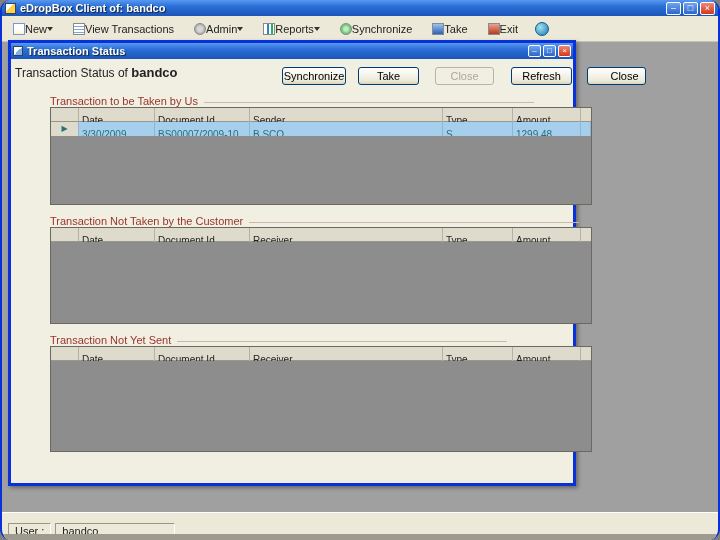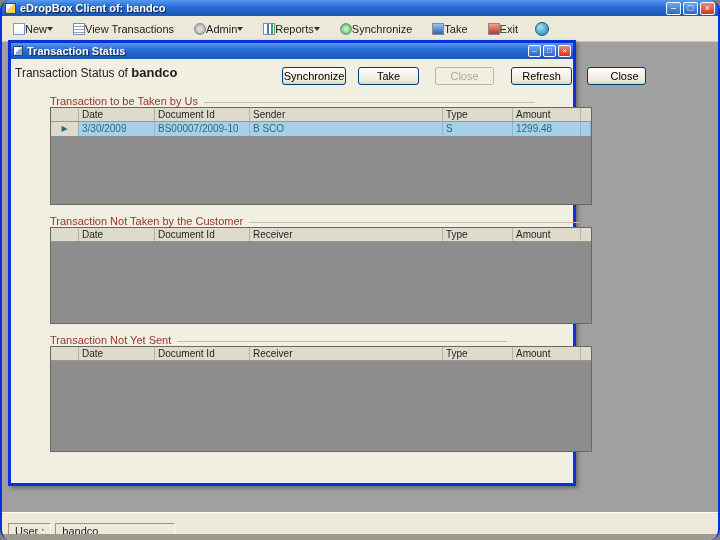--- a/index.html
+++ b/index.html
@@ -55,21 +55,21 @@
     background:linear-gradient(180deg,#ffffff,#ece9d8 80%,#d8d4bf); border:1px solid #003c74;
     border-radius:3px; line-height:16px; cursor:default; }
   .xpbtn.disabled { color:#aca899; border-color:#b8b4a2; background:#f1efe2; }
 
   .seclabel { position:absolute; font-size:11px; color:#99342b; white-space:nowrap; }
   .seclabel::after { content:""; display:inline-block; width:330px; height:1px; background:#c9b9a9;
     vertical-align:middle; margin-left:6px; }
 
   .grid { position:absolute; width:542px; background:#8d8d8d; border:1px solid #69695f; }
   .ghead { display:flex; height:14px; background:#dedbcd; border-bottom:1px solid #9a9789; }
-  .cell { font-size:10px; padding:1px 3px; border-right:1px solid #b5b2a4; overflow:hidden;
+  .cell { font-size:10px; padding:7px 3px; border-right:1px solid #b5b2a4; overflow:hidden;
     white-space:nowrap; color:#1f1f1f; }
   .grow { display:flex; height:14px; background:#a5cfec; }
   .grow .cell { color:#2a6e76; border-right:1px solid #8fb6d0; }
   .selcell { width:28px; background:#dedbcd; border-right:1px solid #b5b2a4; font-size:8px;
     color:#000; text-align:center; line-height:13px; padding:0; }
   .w-date { width:76px; } .w-doc { width:95px; } .w-party { width:193px; }
   .w-type { width:70px; } .w-amt { width:68px; } .w-fill { flex:1; border-right:none; }
 
   
   .statusbar { position:absolute; left:0; top:512px; width:100%; height:36px; background:#ece9d8;

